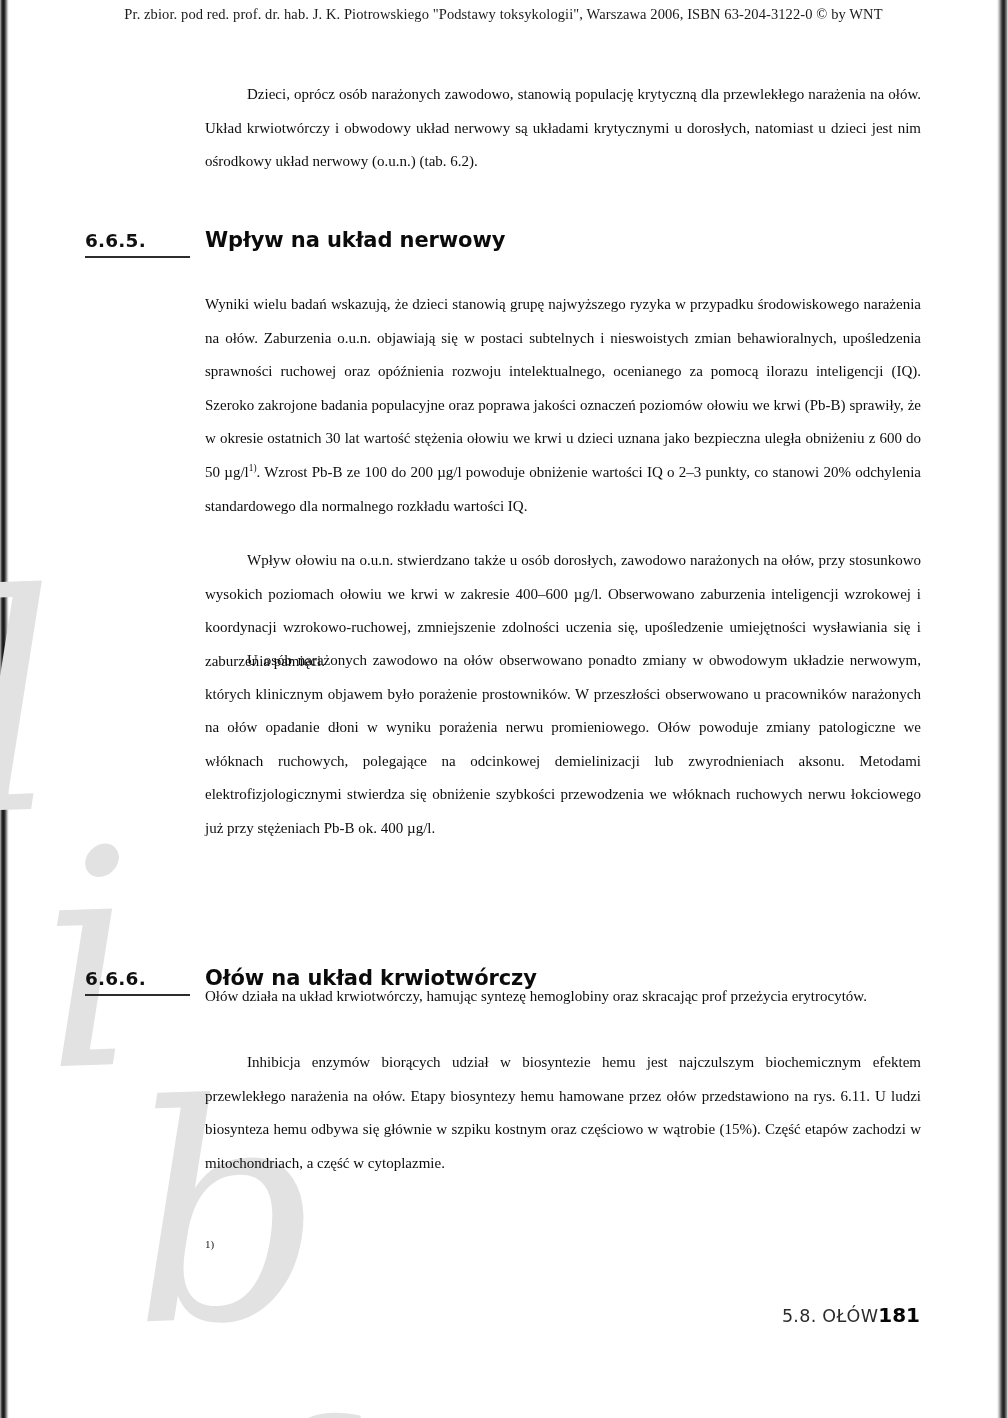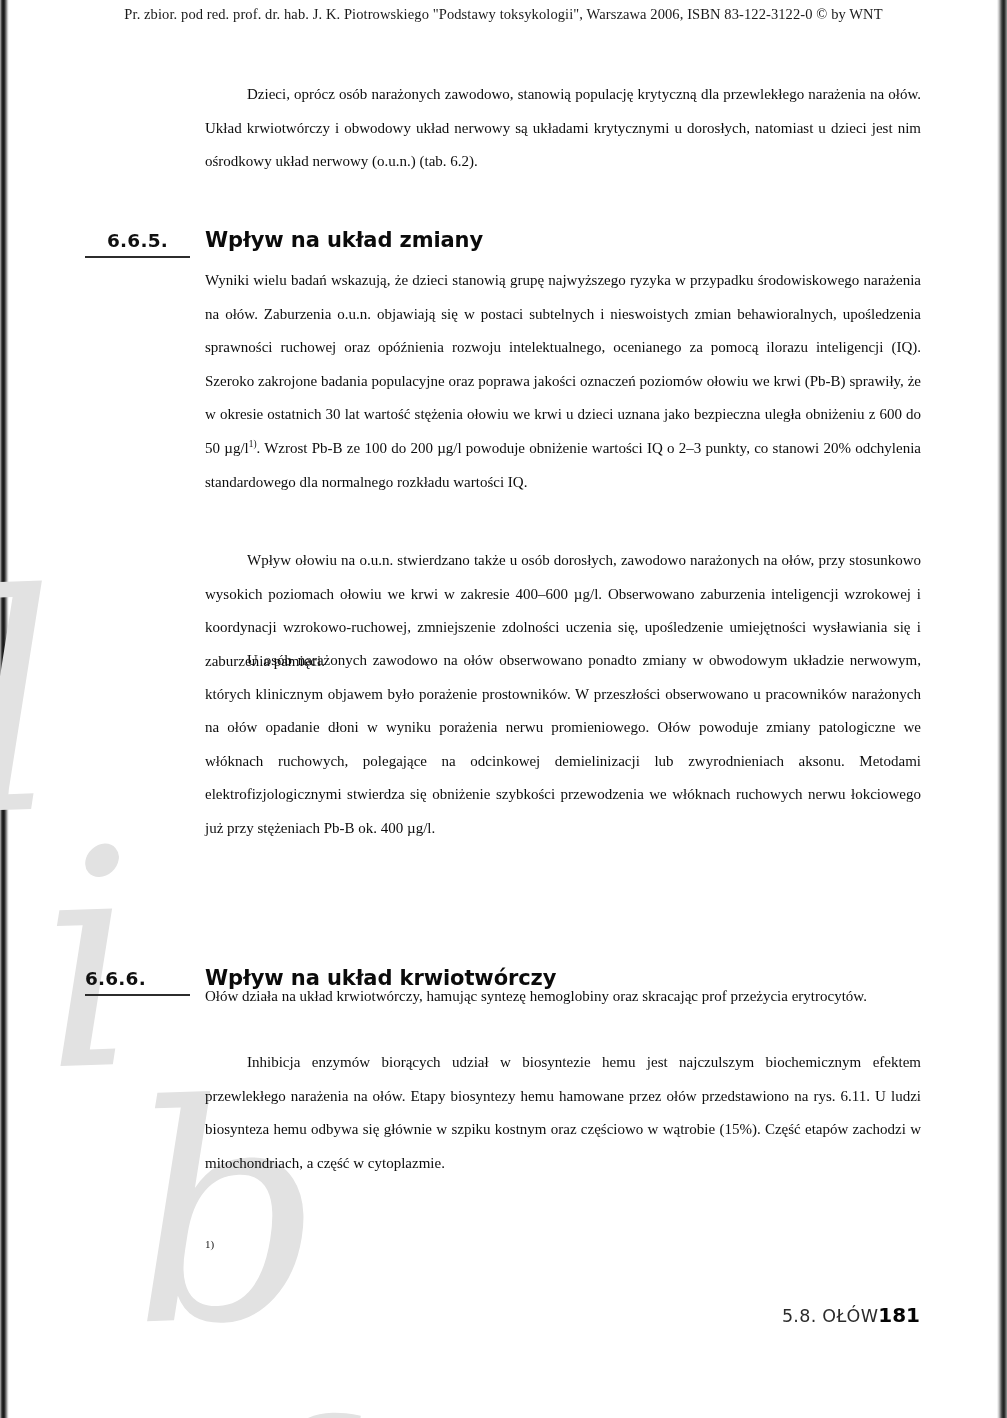--- a/index.html
+++ b/index.html
@@ -183,46 +183,46 @@
 
   <div class="scan-edge left"></div>
   <div class="scan-edge right"></div>
 
   <div class="watermark" aria-hidden="true">
     <span class="w1">l</span><span class="w2">i</span><span class="w3">b</span><span class="w4">r</span>
   </div>
 
   <div class="content">
 
-    <div class="copyright-line">Pr. zbior. pod red. prof. dr. hab. J. K. Piotrowskiego "Podstawy toksykologii", Warszawa 2006, ISBN 83-122-3122-0 © by WNT</div>
+    <div class="copyright-line">Pr. zbior. pod red. prof. dr. hab. J. K. Piotrowskiego "Podstawy toksykologii", Warszawa 2006, ISBN 63-204-3122-0 © by WNT</div>
 
     <div class="text-column" style="top:78px;">
       <p class="body">Dzieci, oprócz osób narażonych zawodowo, stanowią populację krytyczną dla przewlekłego narażenia na ołów. Układ krwiotwórczy i obwodowy układ nerwowy są układami krytycznymi u dorosłych, natomiast u dzieci jest nim ośrodkowy układ nerwowy (o.u.n.) (tab. 6.2).</p>
     </div>
 
-    <div class="section-heading" style="top:228px;text-align:center;">
+    <div class="section-heading" style="top:228px;">
       <div class="sec-num">6.6.5.</div>
-      <div class="sec-title">Wpływ na układ zmiany</div>
-    </div>
-
-    <div class="text-column" style="top:264px;">
+      <div class="sec-title">Wpływ na układ nerwowy</div>
+    </div>
+
+    <div class="text-column" style="top:288px;">
       <p class="body no-indent"><span>Wyniki wielu badań wskazują, że dzieci stanowią grupę najwyższego ryzyka w przypadku środowiskowego narażenia na ołów. Zaburzenia o.u.n. objawiają się w postaci subtelnych i nieswoistych zmian behawioralnych, upośledzenia sprawności ruchowej oraz opóźnienia rozwoju intelektualnego, ocenianego za pomocą ilorazu inteligencji (IQ). Szeroko zakrojone badania populacyjne oraz poprawa jakości oznaczeń poziomów ołowiu we krwi (Pb-B) sprawiły, że w okresie ostatnich 30 lat wartość stężenia ołowiu we krwi u dzieci uznana jako bezpieczna uległa obniżeniu z 600 do 50 µg/l</span><sup class="fn-ref">1)</sup><span>. Wzrost Pb-B ze 100 do 200 µg/l powoduje obniżenie wartości IQ o 2–3 punkty, co stanowi 20% odchylenia standardowego dla normalnego rozkładu wartości IQ.</span></p>
     </div>
 
     <div class="text-column" style="top:544px;font-family:Liberation Serif, serif;">
       <p class="body">Wpływ ołowiu na o.u.n. stwierdzano także u osób dorosłych, zawodowo narażonych na ołów, przy stosunkowo wysokich poziomach ołowiu we krwi w zakresie 400–600 µg/l. Obserwowano zaburzenia inteligencji wzrokowej i koordynacji wzrokowo-ruchowej, zmniejszenie zdolności uczenia się, upośledzenie umiejętności wysławiania się i zaburzenia pamięci.</p>
     </div>
 
     <div class="text-column" style="top:644px;">
       <p class="body">U osób narażonych zawodowo na ołów obserwowano ponadto zmiany w obwodowym układzie nerwowym, których klinicznym objawem było porażenie prostowników. W przeszłości obserwowano u pracowników narażonych na ołów opadanie dłoni w wyniku porażenia nerwu promieniowego. Ołów powoduje zmiany patologiczne we włóknach ruchowych, polegające na odcinkowej demielinizacji lub zwyrodnieniach aksonu. Metodami elektrofizjologicznymi stwierdza się obniżenie szybkości przewodzenia we włóknach ruchowych nerwu łokciowego już przy stężeniach Pb-B ok. 400 µg/l.</p>
     </div>
 
     <div class="section-heading" style="top:932px;margin-top:34px;">
       <div class="sec-num">6.6.6.</div>
-      <div class="sec-title">Wpływ na układ krwiotwórczy</div>
+      <div class="sec-title">Ołów na układ krwiotwórczy</div>
     </div>
 
     <div class="text-column" style="top:980px;">
       <p class="body no-indent">Ołów działa na układ krwiotwórczy, hamując syntezę hemoglobiny oraz skracając prof przeżycia erytrocytów.</p>
     </div>
 
     <div class="text-column" style="top:1046px;">
       <p class="body">Inhibicja enzymów biorących udział w biosyntezie hemu jest najczulszym biochemicznym efektem przewlekłego narażenia na ołów. Etapy biosyntezy hemu hamowane przez ołów przedstawiono na rys. 6.11. U ludzi biosynteza hemu odbywa się głównie w szpiku kostnym oraz częściowo w wątrobie (15%). Część etapów zachodzi w mitochondriach, a część w cytoplazmie.</p>
     </div>
 

